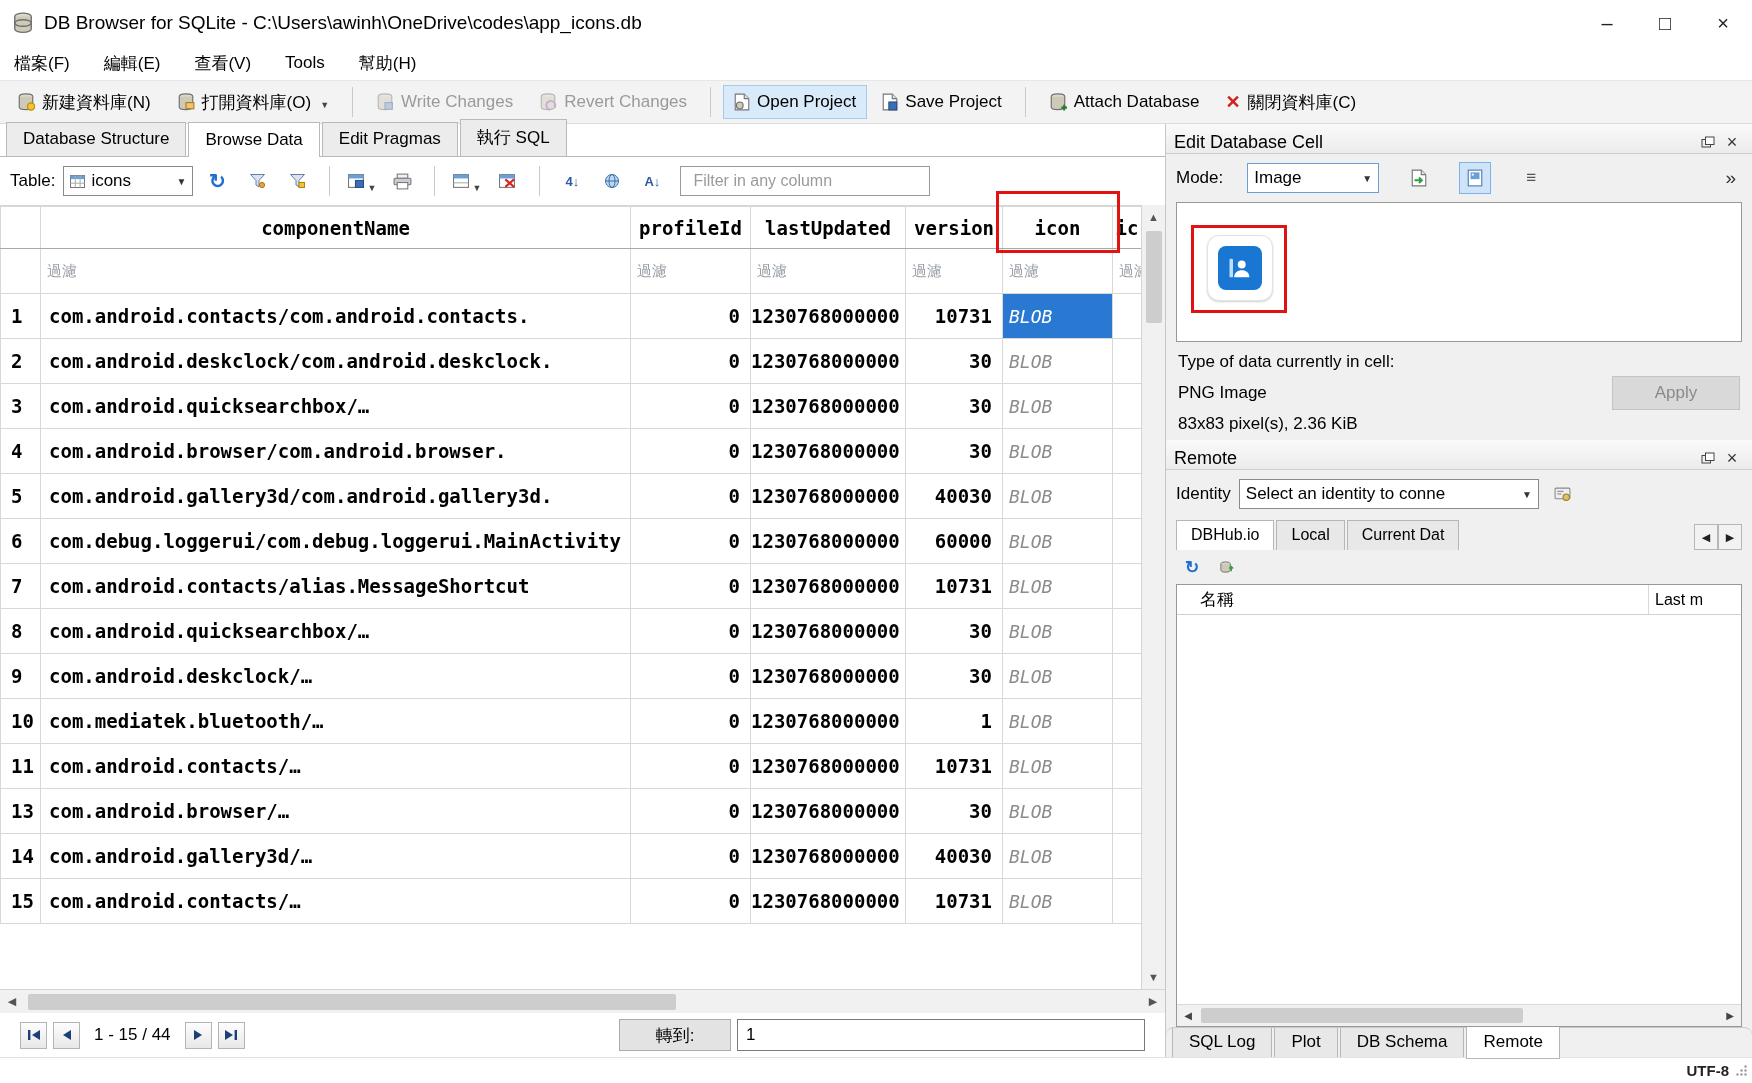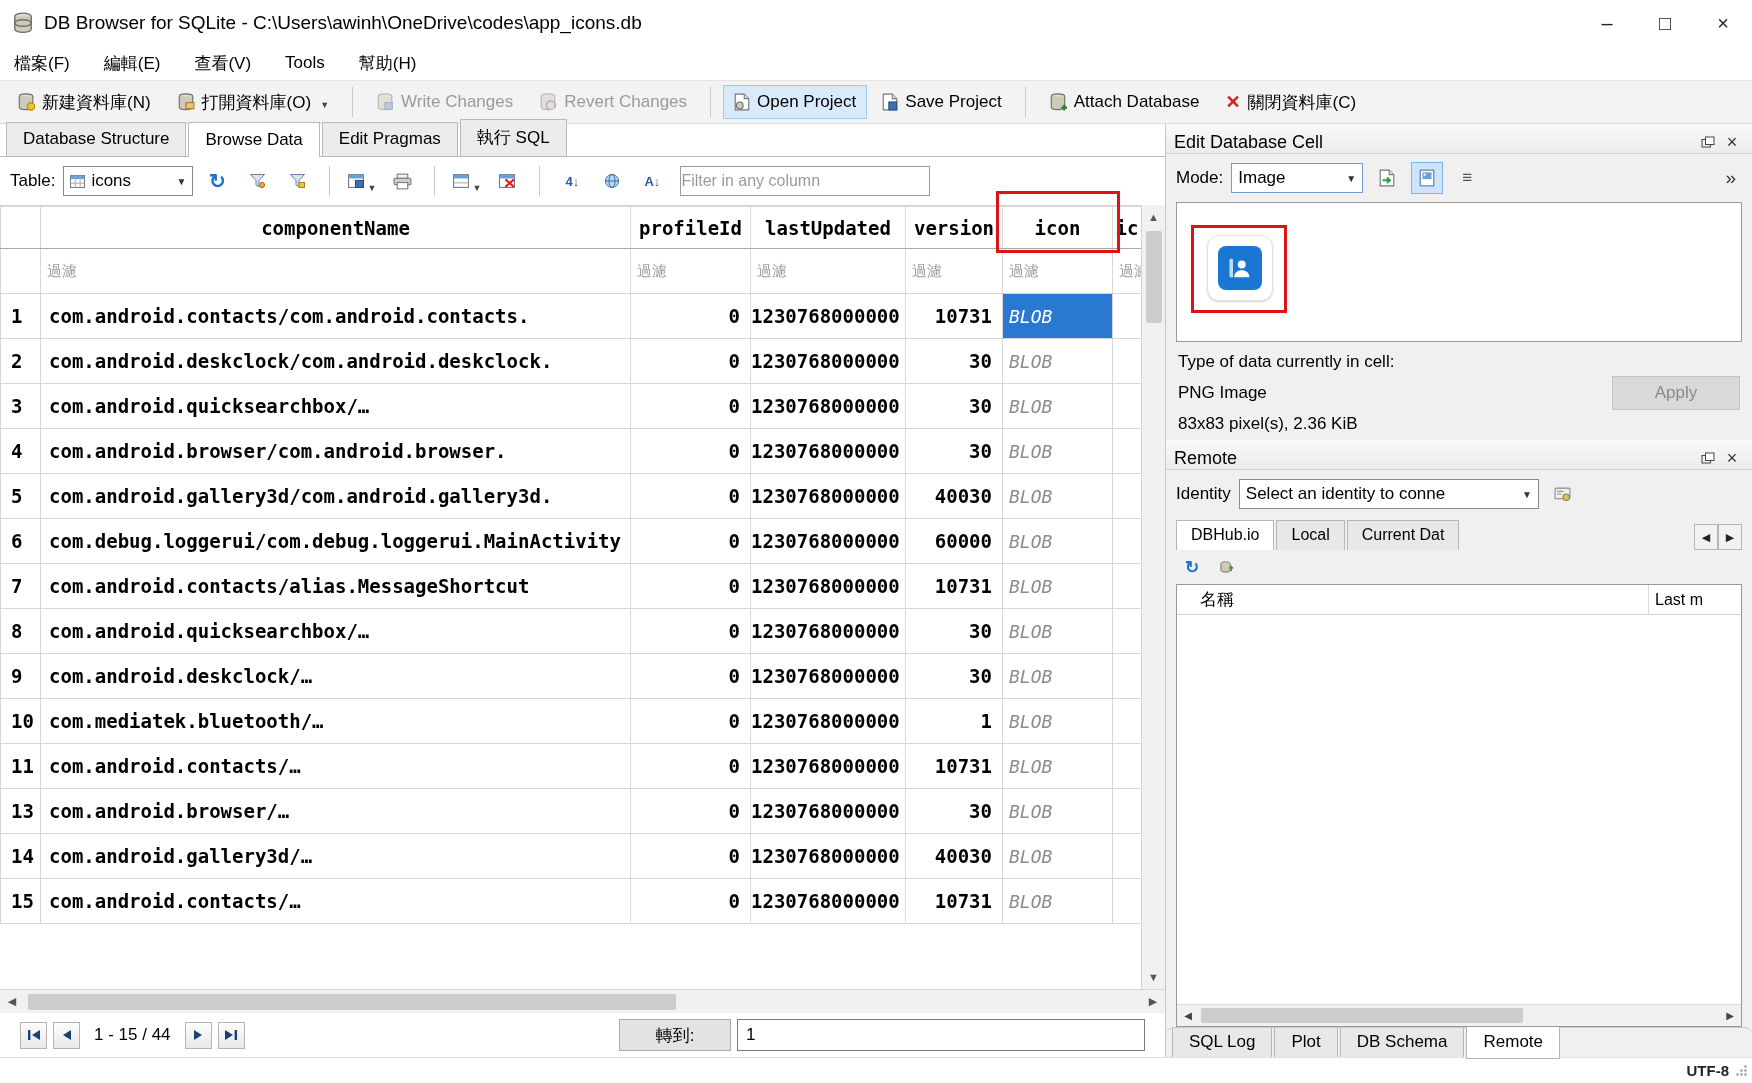--- a/index.html
+++ b/index.html
@@ -37,21 +37,21 @@
   .tab { padding:6px 16px 7px; border:1px solid #b9b9b9; border-bottom:none; background:#ececec; margin-right:2px; white-space:nowrap; font-size:17px; }
   .tab.active { background:#fff; position:relative; top:1px; padding-top:7px;margin-top:16px; }
 
   
   .browse-toolbar { height:48px; display:flex; align-items:center; gap:8px; padding:0 10px; background:#fff; flex:0 0 auto; }
   .combo { display:flex; align-items:center; gap:6px; border:1px solid #8a8a8a; background:#fff; height:30px; padding:0 6px; }
   .combo .caret { font-size:10px; color:#333; margin-left:auto; }
   .table-combo { width:130px; }
   .icon-btn { width:32px; height:32px; display:flex; align-items:center; justify-content:center; gap:1px; }
   .glyph-blue { color:#1f6fd0; font-size:20px; font-weight:bold; line-height:1; }
-  .filter-input { width:250px; height:30px; border:1px solid #9a9a9a; padding:0 0; font-size:16px; font-family:"Liberation Sans",sans-serif; margin-left:4px; }
+  .filter-input { width:250px; height:30px; border:1px solid #9a9a9a; padding:0 12px; font-size:16px; font-family:"Liberation Sans",sans-serif; margin-left:4px; }
   .filter-input::placeholder { color:#9a9a9a; }
 
   
   .grid-area { flex:1; min-height:0; display:flex; background:#fff; }
   .grid-wrap { flex:1; overflow:hidden; border-top:1px solid #d5d5d5; }
   table.grid { border-collapse:collapse; table-layout:fixed; width:1142px; font-family:"DejaVu Sans Mono",monospace; }
   table.grid th, table.grid td { border:1px solid #d8d8d8; overflow:hidden; white-space:nowrap; }
   table.grid thead th { height:42px; font-size:19px; font-weight:bold; text-align:center; background:#fff; border-bottom:1px solid #a9a9a9; }
   tr.filter-row td { height:30px; font-family:"Liberation Sans",sans-serif; font-size:15px; color:#9aa0a6; padding-left:6px; background:#fff; }
   table.grid tbody tr { height:45px; }
@@ -75,21 +75,21 @@
   .record-nav { height:44px; display:flex; align-items:center; gap:6px; padding:0 20px; background:#fff; flex:0 0 auto; }
   .nav-btn { width:27px; height:27px; border:1px solid #b4b4b4; background:linear-gradient(#fdfdfd,#e8e8e8); display:flex; align-items:center; justify-content:center; }
   .range-label { font-size:17px; margin:0 8px; white-space:nowrap; }
   .goto-btn { margin-left:auto; width:112px; height:32px; background:#e3e3e3; border:1px solid #ababab; display:flex; align-items:center; justify-content:center; font-size:17px; }
   .goto-input { width:408px; height:32px; border:1px solid #7a7a7a; font-size:17px; padding:0 8px; font-family:"Liberation Sans",sans-serif; }
 
   
   .dock-header { height:30px; display:flex; align-items:flex-end; padding:0 8px; background:linear-gradient(#fafafa,#ebebeb); border-bottom:1px solid #cfcfcf; font-size:18px; flex:0 0 auto; }
   .dock-header .dock-title { flex:1; white-space:nowrap; }
   .dock-header .dk-btn { width:24px; height:22px; display:flex; align-items:center; justify-content:center; color:#333; }
-  .mode-row { height:48px; display:flex; align-items:center; gap:8px; padding:0 10px; flex:0 0 auto; }
+  .mode-row { height:48px; display:flex; align-items:center; gap:24px; padding:0 10px; flex:0 0 auto; }
   .mode-combo { width:132px; border-color:#6a9fd8; }
   .sq-btn { width:32px; height:32px; display:flex; align-items:center; justify-content:center; border:1px solid transparent; }
   .sq-btn.active { background:#cfe4f8; border:1px solid #7eb3e8; }
   .overflow-btn { margin-left:auto; font-size:19px; color:#333; padding:0 6px; }
   .preview-box { margin:0 10px; height:140px; background:#fff; border:1px solid #989898; position:relative; flex:0 0 auto; }
   .app-icon-card { position:absolute; left:30px; top:32px; width:66px; height:66px; background:#fff; border:1px solid #e2e2e2; border-radius:12px; box-shadow:0 1px 2px rgba(0,0,0,.18); display:flex; align-items:center; justify-content:center; }
   .app-icon-blue { width:44px; height:44px; background:#1976d2; border-radius:8px; display:flex; align-items:center; justify-content:center; }
   .cell-info { padding:10px 12px 6px; flex:0 0 auto; }
   .cell-info .line1 { font-size:17px; margin-bottom:4px; }
   .type-row { display:flex; align-items:center; margin-bottom:4px; }

